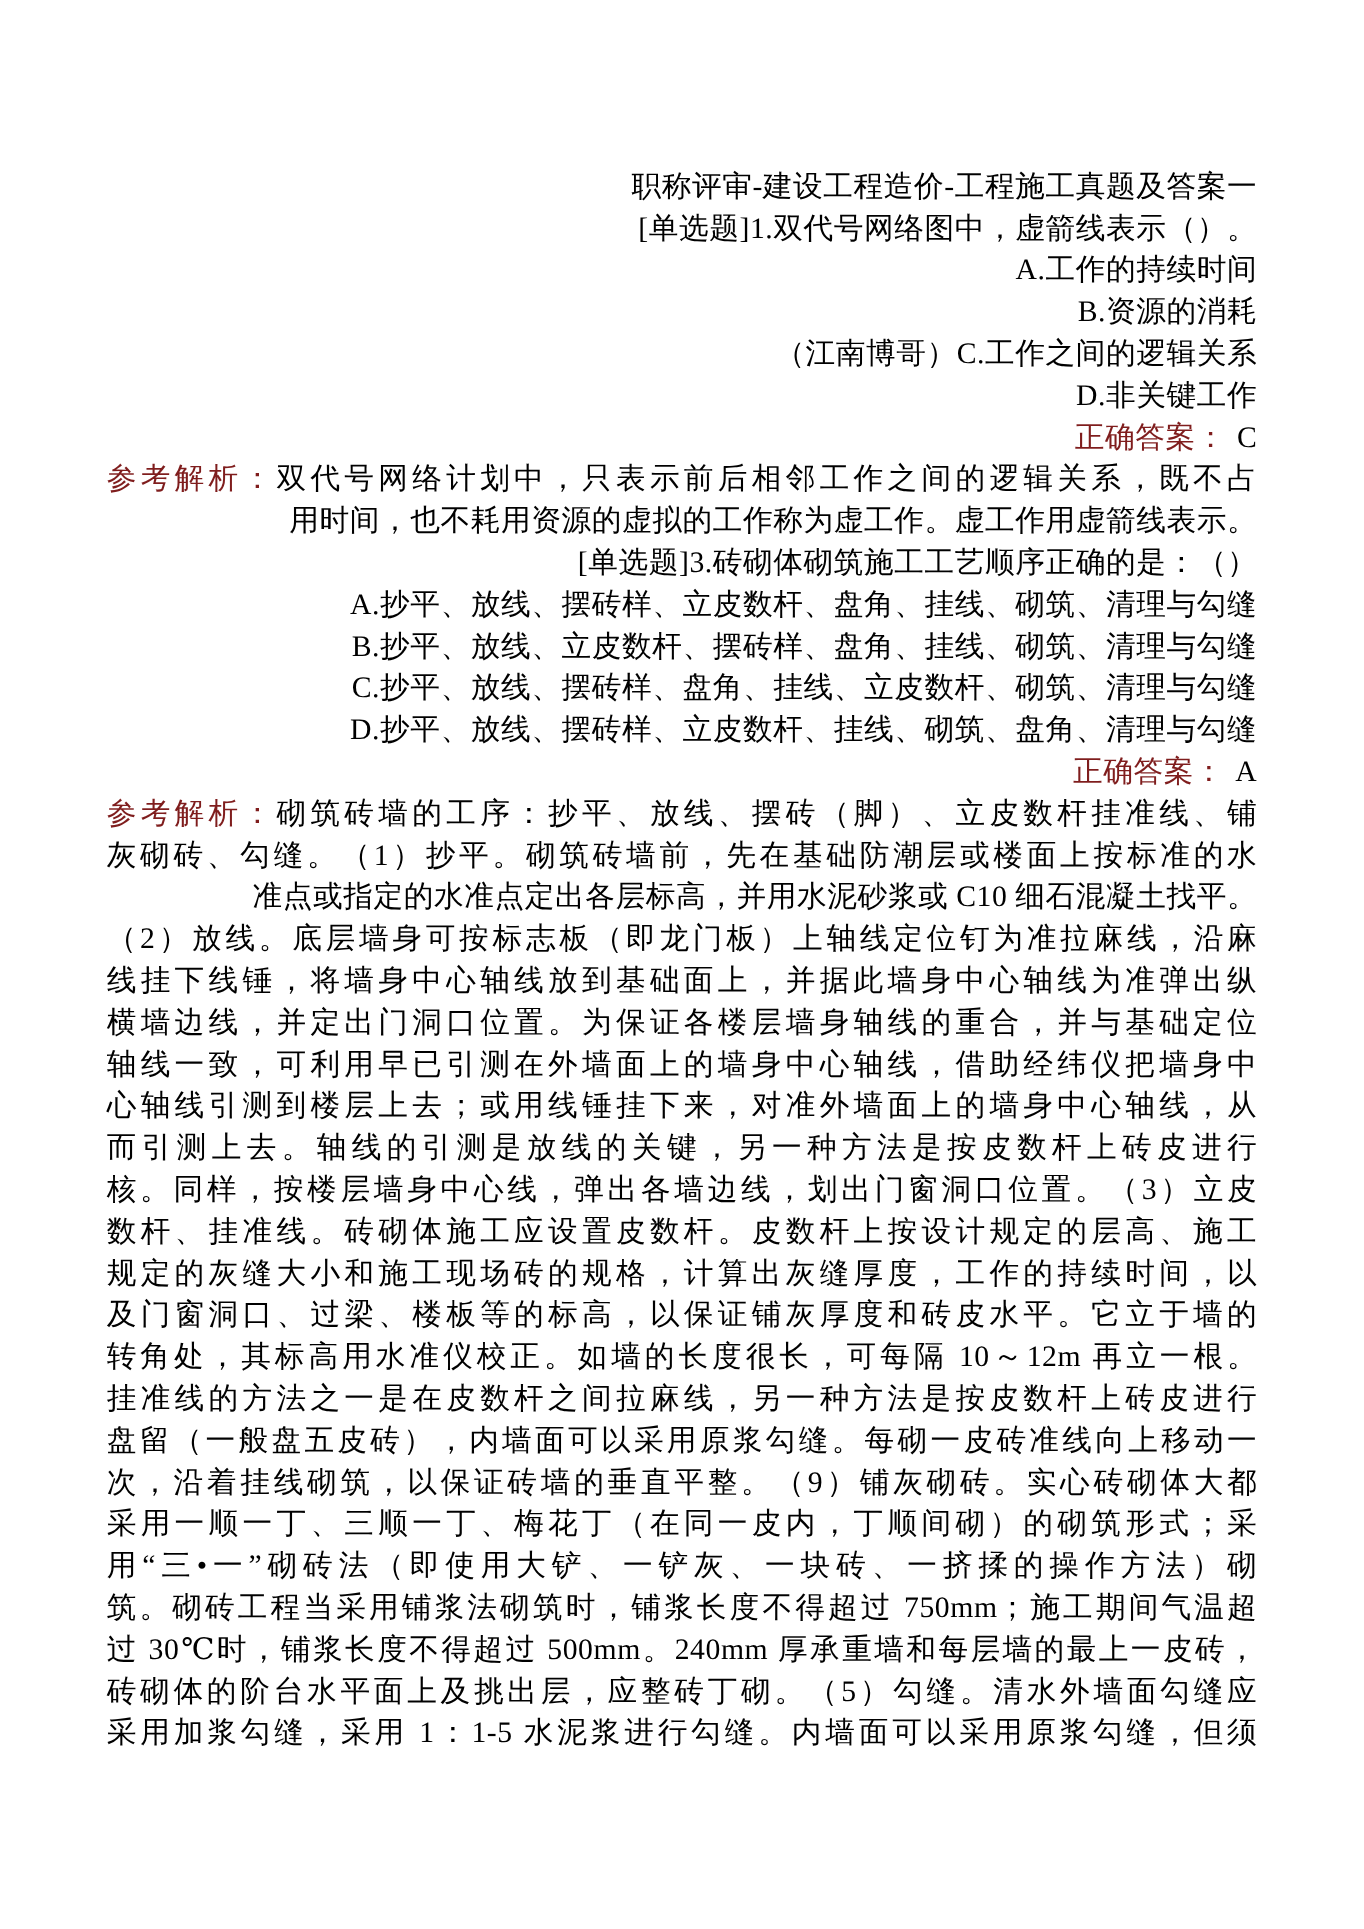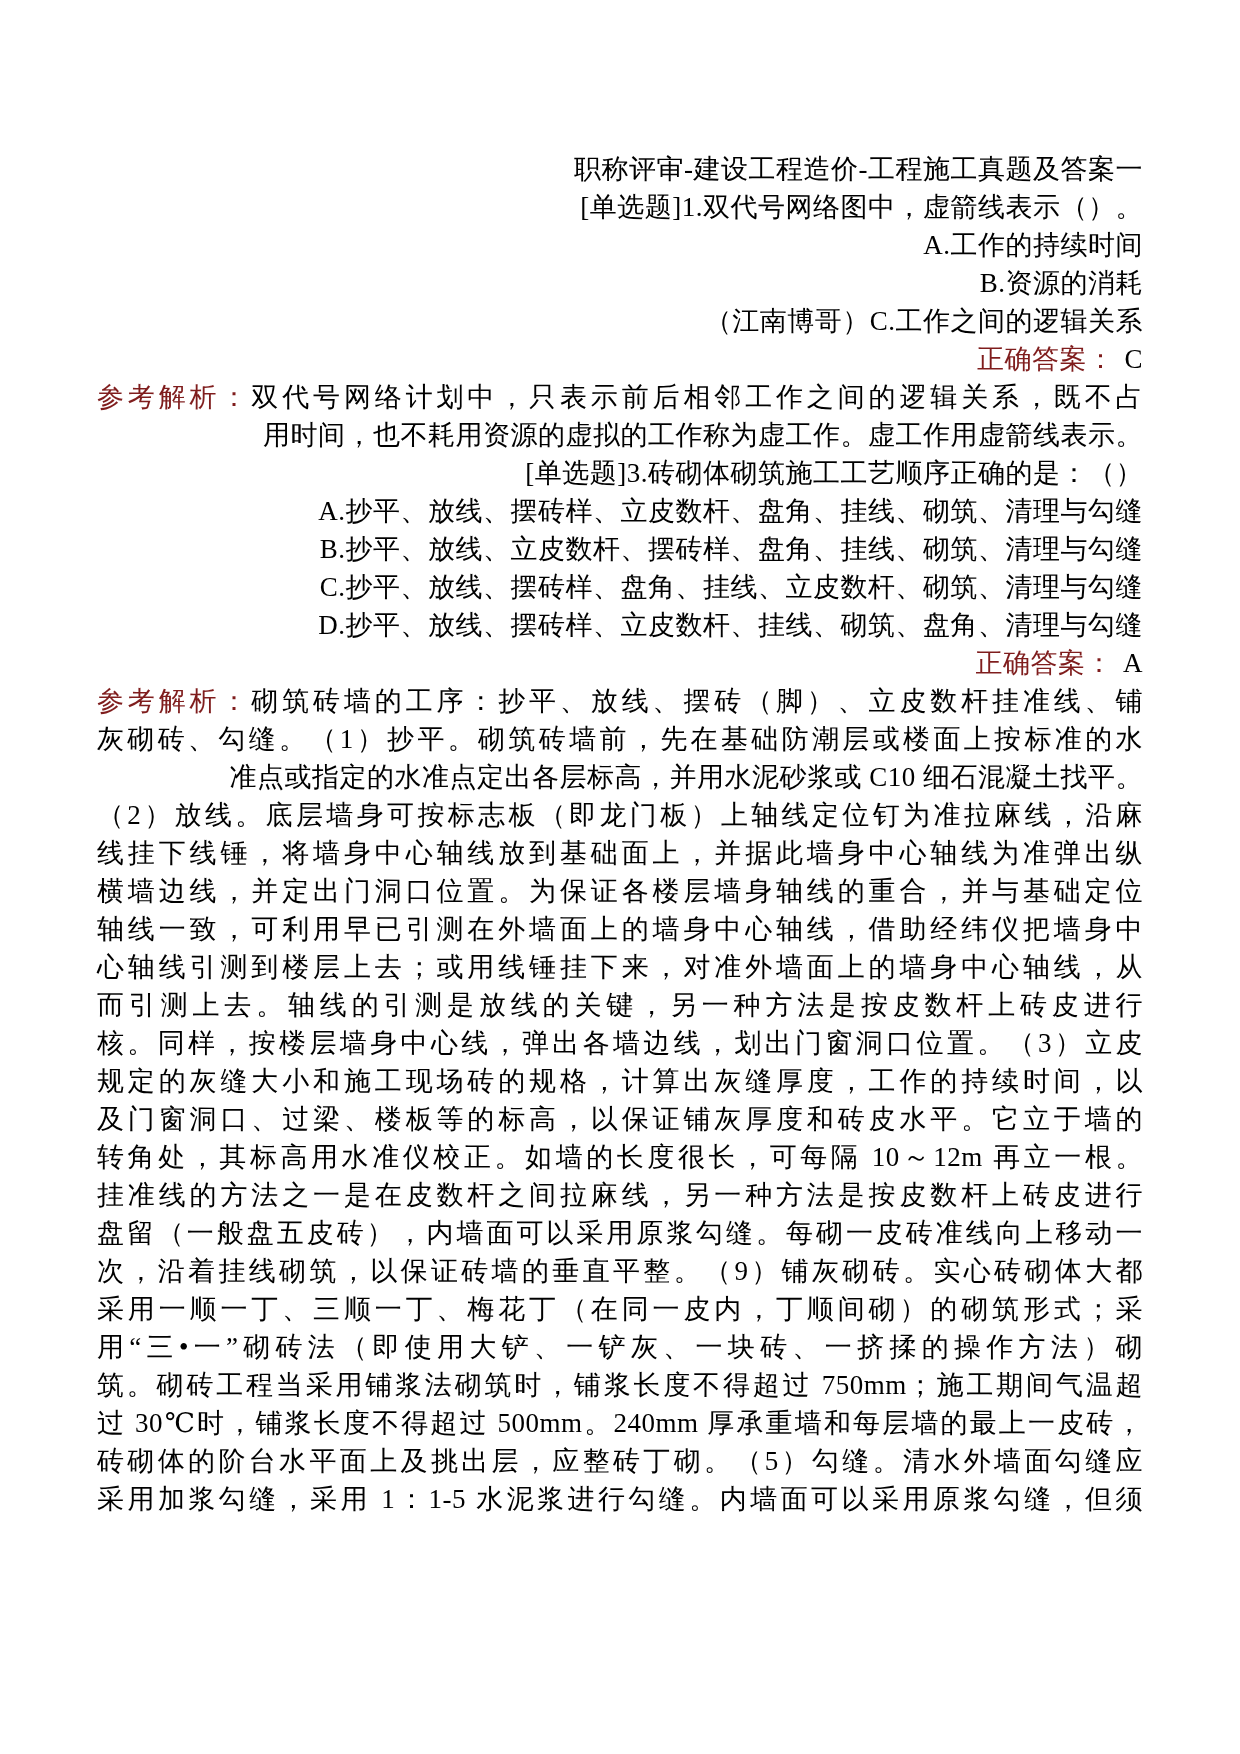--- a/index.html
+++ b/index.html
@@ -53,20 +53,21 @@
 
 <div class="page">
   <div class="content">
 
     <div class="line title">职称评审-建设工程造价-工程施工真题及答案一</div>
 
     <div class="line">[单选题]1.双代号网络图中，虚箭线表示（）。</div>
     <div class="line">A.工作的持续时间</div>
     <div class="line">B.资源的消耗</div>
     <div class="line">（江南博哥）C.工作之间的逻辑关系</div>
+    <div class="line">D.非关键工作</div>
     <div class="line indent">
       <span class="red">正确答案：</span><span class="ans-val">C</span>
     </div>
     <div class="line full">
       <span class="red">参考解析：</span><span>双代号网络计划中，只表示前后相邻工作之间的逻辑关系，既不占</span>
     </div>
     <div class="line">用时间，也不耗用资源的虚拟的工作称为虚工作。虚工作用虚箭线表示。</div>
 
     <div class="line">[单选题]3.砖砌体砌筑施工工艺顺序正确的是：（）</div>
     <div class="line">A.抄平、放线、摆砖样、立皮数杆、盘角、挂线、砌筑、清理与勾缝</div>
@@ -81,20 +82,21 @@
     </div>
     <div class="line full">灰砌砖、勾缝。（1）抄平。砌筑砖墙前，先在基础防潮层或楼面上按标准的水</div>
     <div class="line">准点或指定的水准点定出各层标高，并用水泥砂浆或 C10 细石混凝土找平。</div>
     <div class="line full">（2）放线。底层墙身可按标志板（即龙门板）上轴线定位钉为准拉麻线，沿麻</div>
     <div class="line full">线挂下线锤，将墙身中心轴线放到基础面上，并据此墙身中心轴线为准弹出纵</div>
     <div class="line full">横墙边线，并定出门洞口位置。为保证各楼层墙身轴线的重合，并与基础定位</div>
     <div class="line full">轴线一致，可利用早已引测在外墙面上的墙身中心轴线，借助经纬仪把墙身中</div>
     <div class="line full">心轴线引测到楼层上去；或用线锤挂下来，对准外墙面上的墙身中心轴线，从</div>
     <div class="line full">而引测上去。轴线的引测是放线的关键，另一种方法是按皮数杆上砖皮进行</div>
     <div class="line full">核。同样，按楼层墙身中心线，弹出各墙边线，划出门窗洞口位置。（3）立皮</div>
+    <div class="line full">数杆、挂准线。砖砌体施工应设置皮数杆。皮数杆上按设计规定的层高、施工</div>
     <div class="line full">规定的灰缝大小和施工现场砖的规格，计算出灰缝厚度，工作的持续时间，以</div>
     <div class="line full">及门窗洞口、过梁、楼板等的标高，以保证铺灰厚度和砖皮水平。它立于墙的</div>
     <div class="line full">转角处，其标高用水准仪校正。如墙的长度很长，可每隔 10～12m 再立一根。</div>
     <div class="line full">挂准线的方法之一是在皮数杆之间拉麻线，另一种方法是按皮数杆上砖皮进行</div>
     <div class="line full">盘留（一般盘五皮砖），内墙面可以采用原浆勾缝。每砌一皮砖准线向上移动一</div>
     <div class="line full">次，沿着挂线砌筑，以保证砖墙的垂直平整。（9）铺灰砌砖。实心砖砌体大都</div>
     <div class="line full">采用一顺一丁、三顺一丁、梅花丁（在同一皮内，丁顺间砌）的砌筑形式；采</div>
     <div class="line full">用“三•一”砌砖法（即使用大铲、一铲灰、一块砖、一挤揉的操作方法）砌</div>
     <div class="line full">筑。砌砖工程当采用铺浆法砌筑时，铺浆长度不得超过 750mm；施工期间气温超</div>
     <div class="line full">过 30℃时，铺浆长度不得超过 500mm。240mm 厚承重墙和每层墙的最上一皮砖，</div>

